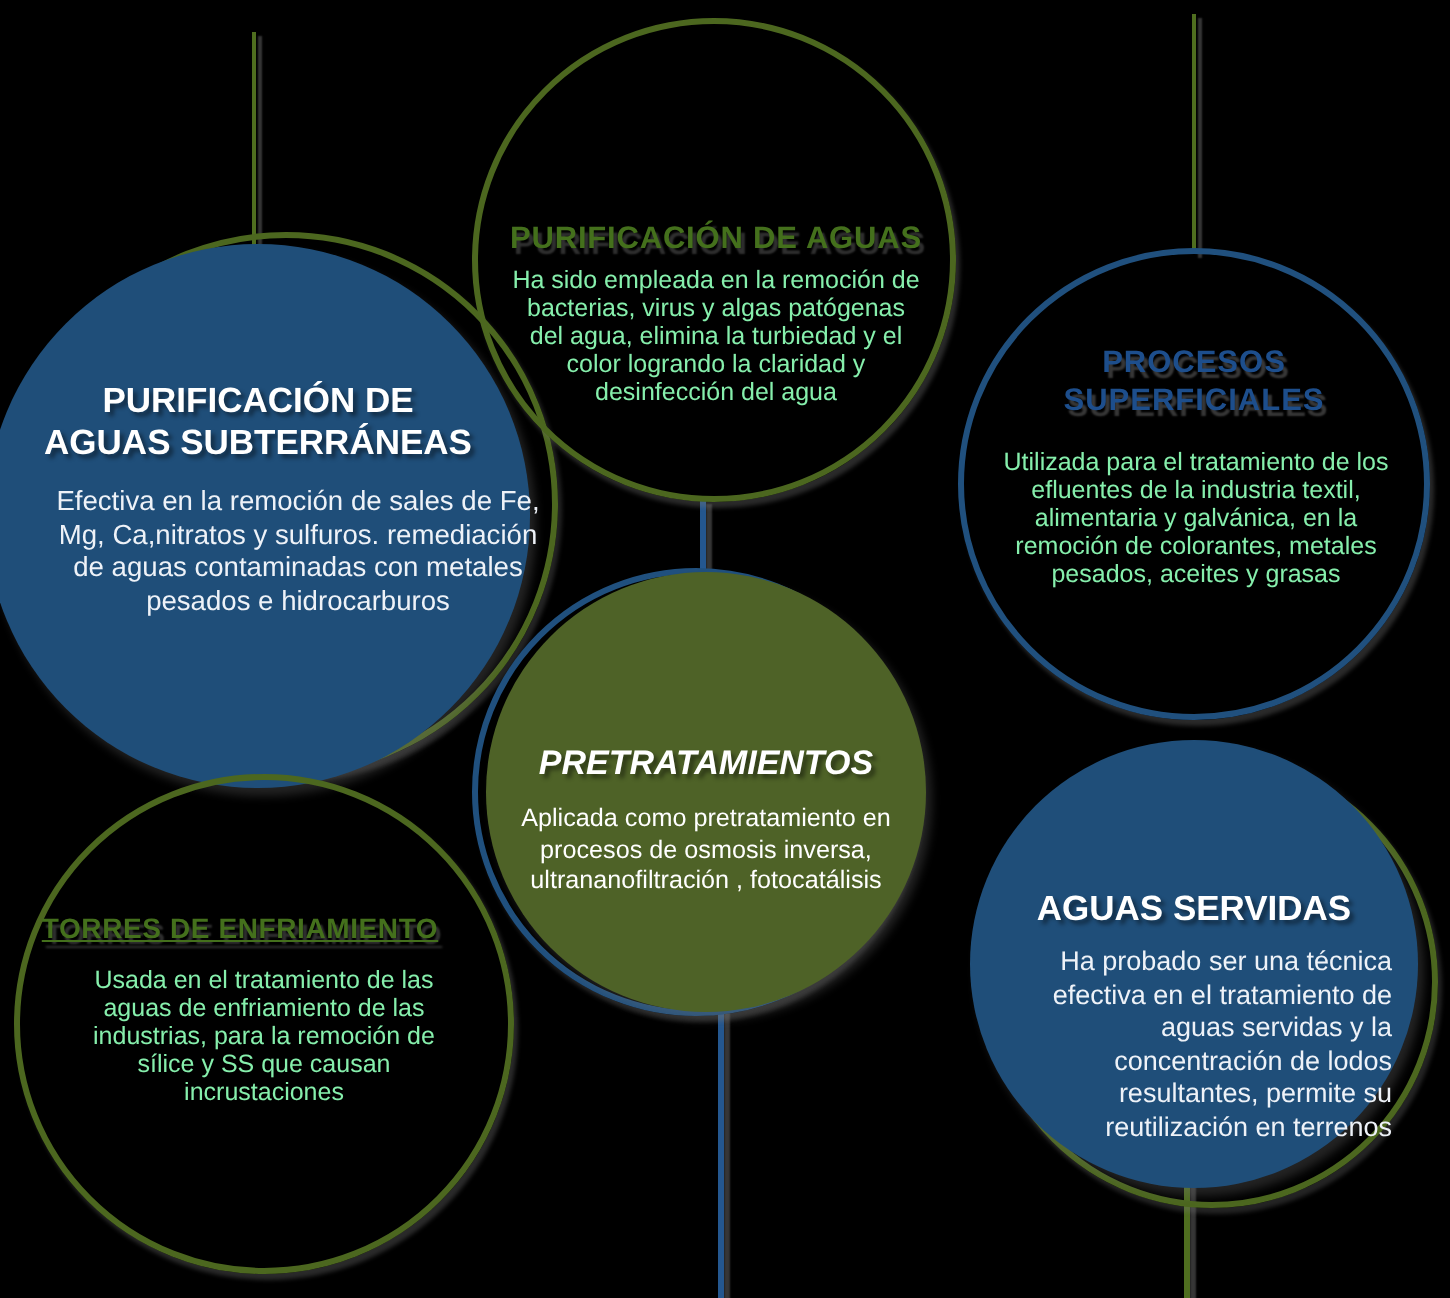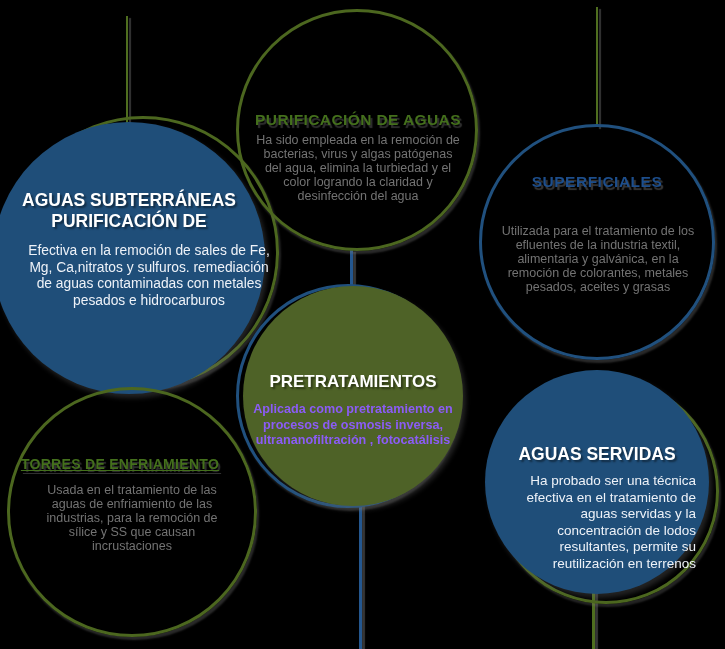--- a/index.html
+++ b/index.html
@@ -14,23 +14,23 @@
   .ring-blue{border:3px solid #20507E;box-shadow:2px 3px 2px rgba(120,120,120,0.35);z-index:2;}
   .accent{z-index:1;box-shadow:2px 3px 2px rgba(120,120,120,0.30);}
   .vline{position:absolute;z-index:1;}
   .vline.olive{background:#4F6E1F;box-shadow:3px 2px 1px rgba(120,120,120,0.45);}
   .vline.blue{background:#24578F;box-shadow:3px 2px 1px rgba(120,120,120,0.45);}
   .txt{position:absolute;z-index:3;text-align:center;}
   .title{font-weight:bold;}
   .title-green{color:#44701C;text-shadow:2px 3px 1px rgba(120,120,120,0.40);}
   .title-blue{color:#1D4E8C;text-shadow:2px 3px 1px rgba(125,125,125,0.45);}
   .title-white{color:#FFFFFF;text-shadow:2px 2px 2px rgba(0,0,0,0.45);}
-  .body-dark{color:#737373;}
+  .body-dark{color:#86efac;}
   .body-white{color:#EEF2F8;}
-  .body-cream{color:#8b5cf6;font-weight:bold;}
+  .body-cream{color:#ffffff;}
   .tl{display:block;}
 </style>
 </head>
 <body>
 
 <div id="canvas">
 
   <div class="vline olive" style="left:126px;top:16px;width:2px;height:108px;"></div>
   <div class="vline olive" style="left:596px;top:7px;width:2px;height:120px;"></div>
   <div class="vline blue" style="left:350px;top:250px;width:3px;height:42px;"></div>
@@ -42,33 +42,34 @@
   <div class="circle ring-olive accent" style="left:493px;top:378px;width:226px;height:226px;"></div>
 
   <div class="circle ring-olive" style="left:236px;top:9px;width:242px;height:242px;"></div>
   <div class="txt title title-green" style="left:252px;top:90px;width:212px;font-size:15.5px;line-height:19px;letter-spacing:0.4px;margin-top:20px;">
     <span class="tl">PURIFICACIÓN DE AGUAS</span>
   </div>
   <div class="txt body-dark" style="left:256px;top:133px;width:204px;font-size:12.5px;line-height:14px;">Ha sido empleada en la remoción de bacterias, virus y algas patógenas del agua, elimina la turbiedad y el color logrando la claridad y desinfección del agua</div>
 
   <div class="circle fill-blue" style="left:-7px;top:122px;width:272px;height:272px;"></div>
   <div class="txt title title-white" style="left:10px;top:190px;width:238px;font-size:17.5px;line-height:21px;">
+    <span class="tl">PURIFICACIÓN DE</span>
     <span class="tl">AGUAS SUBTERRÁNEAS</span>
-    <span class="tl">PURIFICACIÓN DE</span>
   </div>
   <div class="txt body-white" style="left:2px;top:243px;width:254px;font-size:13.8px;line-height:16.5px;margin-left:20px;">Efectiva en la remoción de sales de Fe, Mg, Ca,nitratos y sulfuros. remediación de aguas contaminadas con metales pesados e hidrocarburos</div>
 
   <div class="circle ring-blue" style="left:479px;top:124px;width:236px;height:236px;"></div>
   <div class="txt title title-blue" style="left:497px;top:172px;width:200px;font-size:15.5px;line-height:19px;letter-spacing:0.5px;">
+    <span class="tl">PROCESOS</span>
     <span class="tl">SUPERFICIALES</span>
   </div>
   <div class="txt body-dark" style="left:492px;top:224px;width:212px;font-size:12.5px;line-height:14px;">Utilizada para el tratamiento de los efluentes de la industria textil, alimentaria y galvánica, en la remoción de colorantes, metales pesados, aceites y grasas</div>
 
   <div class="circle fill-olive" style="left:243px;top:286px;width:220px;height:220px;"></div>
-  <div class="txt title title-white" style="left:258px;top:372px;width:190px;font-size:17px;line-height:20px;">PRETRATAMIENTOS</div>
+  <div class="txt title title-white" style="left:258px;top:372px;width:190px;font-size:17px;line-height:20px;font-style:italic;">PRETRATAMIENTOS</div>
   <div class="txt body-cream" style="left:248px;top:402px;width:210px;font-size:12.6px;line-height:15.5px;">Aplicada como pretratamiento en procesos de osmosis inversa, ultrananofiltración , fotocatálisis</div>
 
   <div class="circle ring-olive" style="left:7px;top:387px;width:250px;height:250px;"></div>
   <div class="txt title title-green" style="left:10px;top:456px;width:220px;font-size:14px;line-height:17px;letter-spacing:0.3px;text-decoration:underline;">TORRES DE ENFRIAMIENTO</div>
   <div class="txt body-dark" style="left:32px;top:483px;width:200px;font-size:12.5px;line-height:14px;">Usada en el tratamiento de las aguas de enfriamiento de las industrias, para la remoción de sílice y SS que causan incrustaciones</div>
 
   <div class="circle fill-blue" style="left:485px;top:370px;width:224px;height:224px;"></div>
   <div class="txt title title-white" style="left:512px;top:444px;width:170px;font-size:17.5px;line-height:21px;">AGUAS SERVIDAS</div>
   <div class="txt body-white" style="left:500px;top:473px;width:196px;font-size:13.5px;line-height:16.5px;text-align:right;">Ha probado ser una técnica efectiva en el tratamiento de aguas servidas y la concentración de lodos resultantes, permite su reutilización en terrenos</div>
 

